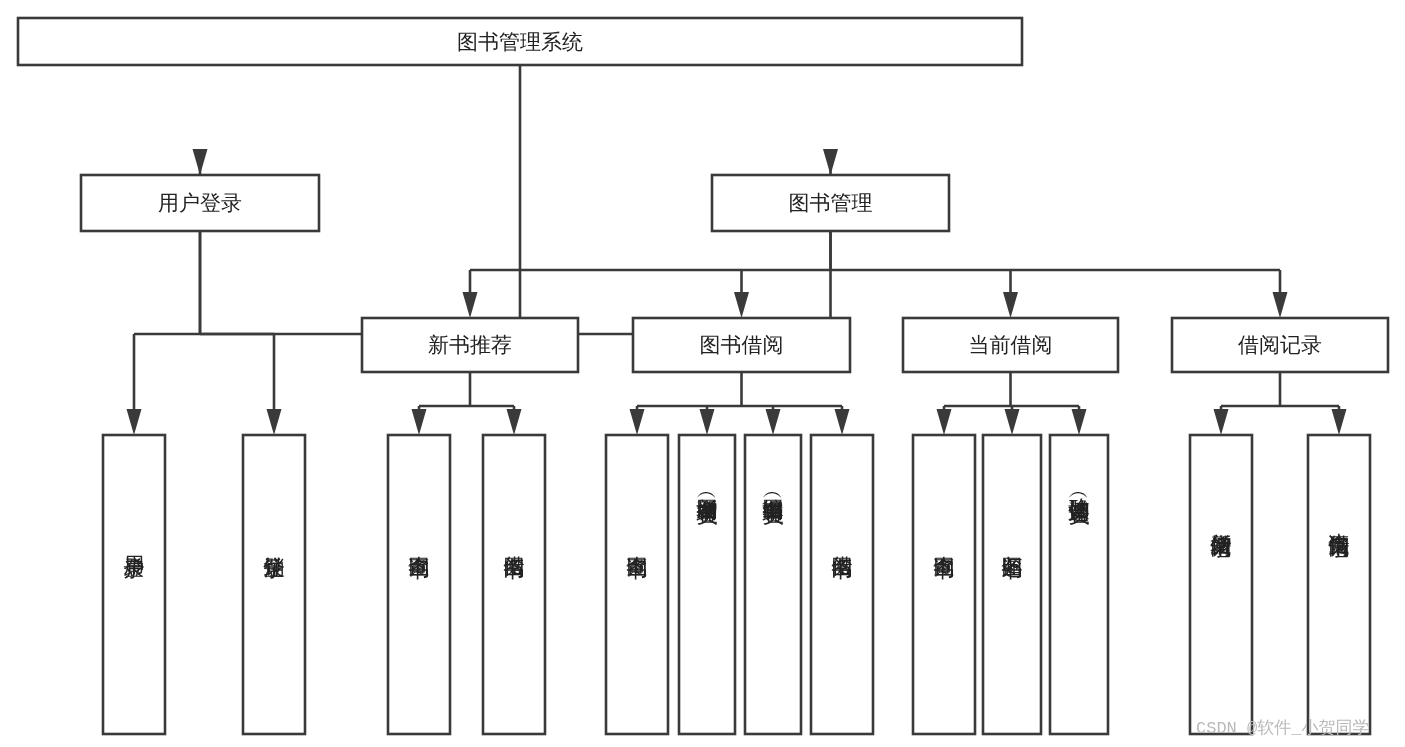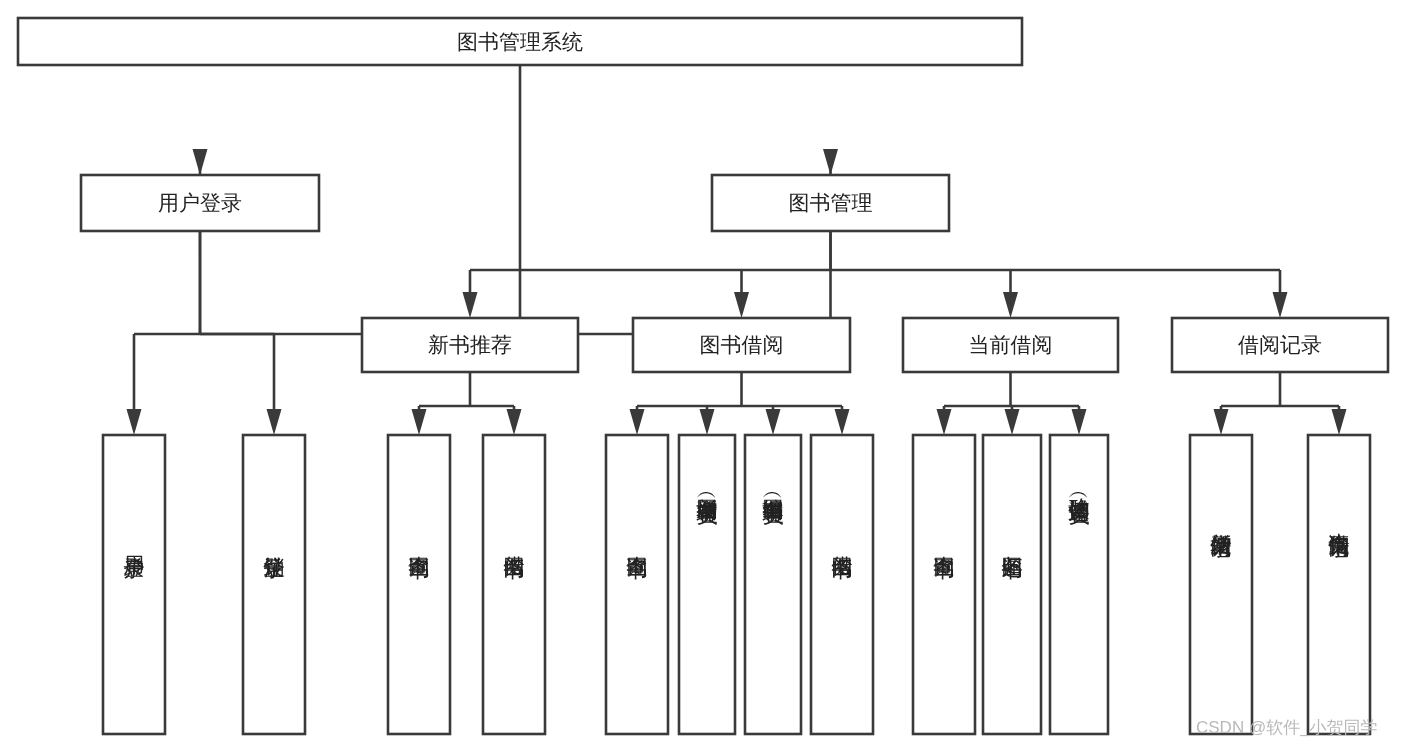--- a/index.html
+++ b/index.html
@@ -60,21 +60,21 @@
     font-size: 21px;
     line-height: 1.05;
     color: #222222;
     writing-mode: vertical-rl;
     text-orientation: upright;
     white-space: nowrap;
     letter-spacing: 1px;
   }
   .watermark {
     position: absolute;
-    font-family: Liberation Sans, sans-serif;
+    font-family: Liberation Mono, monospace;
     font-size: 17px;
     color: #b9b9b9;
     white-space: nowrap;
     pointer-events: none;
   }
 </style>
 </head>
 <body>
 
 <div id="diagram-root">

